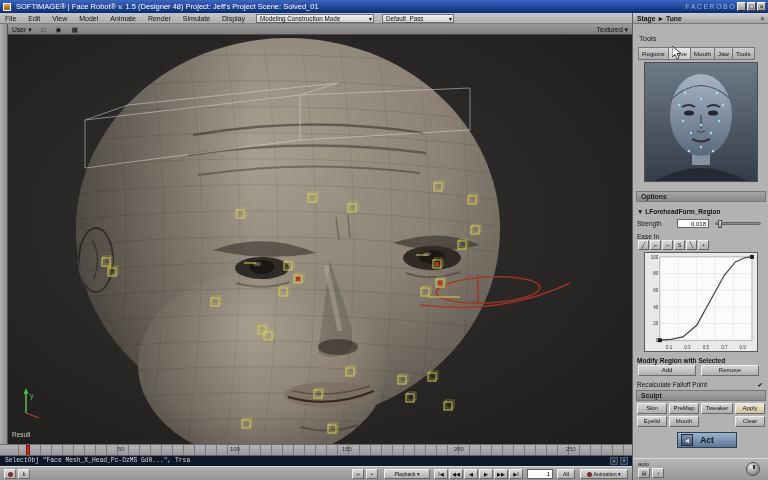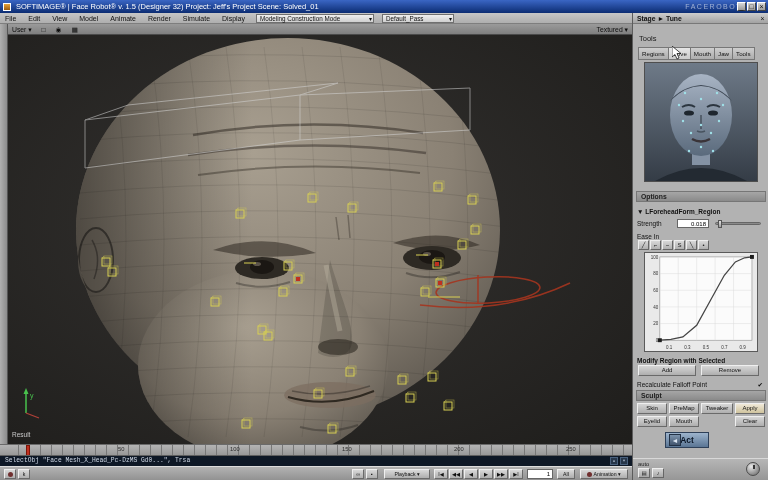--- a/index.html
+++ b/index.html
@@ -79,41 +79,41 @@
   .field{position:absolute;height:9px;background:#fff;border:1px solid #666;font-size:6px;text-align:right;padding:0 2px;
     font-family:"Liberation Sans",sans-serif}
   .slider{position:absolute;height:3px;background:#8a8a8a;border:1px solid #666;border-radius:2px}
   .slider .hndl{position:absolute;left:2px;top:-3px;width:4px;height:8px;background:linear-gradient(#e2e2e2,#9e9e9e);border:1px solid #555}
   .ease-ico{position:absolute;top:0;width:11px;height:10px;background:linear-gradient(#d8d8d8,#b0b0b0);
     border:1px solid;border-color:#eee #666 #666 #eee;font-size:6px;line-height:8px;text-align:center;color:#222}
   #ease-svg{position:absolute;left:11px;top:239px;width:114px;height:100px;background:#e9e9e9;border:1px solid #5a5a5a}
   .sbtn{position:absolute;height:11px;background:linear-gradient(#d6d6d6,#aeaeae);border:1px solid;
     border-color:#efefef #6a6a6a #6a6a6a #efefef;font-size:6px;line-height:9px;text-align:center;color:#111}
   .sbtn.hi{background:linear-gradient(#efe8d8,#d0c49e)}
-  .act{position:absolute;left:32px;top:419px;width:44px;height:16px;background:linear-gradient(#9db4cd,#5a7594);
+  .act{position:absolute;left:44px;top:419px;width:60px;height:16px;background:linear-gradient(#9db4cd,#5a7594);
     border:1px solid #2e4058;color:#0c1828;font-size:8.5px;font-weight:bold;line-height:14px;text-align:center}
   .act .arr{position:absolute;left:3px;top:1px;width:12px;height:12px;background:linear-gradient(#7d94ad,#42556e);
     border:1px solid #233246;color:#dce6f2;font-size:7px;line-height:12px;text-align:center;font-weight:normal}
   .p-bottom{position:absolute;left:0;top:445px;width:136px;height:22px;background:linear-gradient(#b6b6b6,#969696);border-top:1px solid #d8d8d8}
   .knob{position:absolute;right:9px;top:3px;width:14px;height:14px;border-radius:50%;
     background:radial-gradient(circle at 35% 30%,#e8e8e8,#8a8a8a 70%,#5c5c5c);border:1px solid #4c4c4c}
   .knob::after{content:"";position:absolute;left:6px;top:2px;width:2px;height:4px;background:#333}
   .mini{position:absolute;top:5px;width:12px;height:10px;background:linear-gradient(#d4d4d4,#a8a8a8);
     border:1px solid;border-color:#eee #666 #666 #eee;font-size:5.5px;line-height:8px;text-align:center;color:#222}
 
   .cursor{position:absolute;left:672px;top:46px;width:10px;height:14px;z-index:50;pointer-events:none}
 </style>
 </head>
 <body>
 
 <div id="app">
 
   <div class="titlebar">
     <span class="app-ico"></span>
-    <span>SOFTIMAGE® | Face Robot® v. 1.5 (Designer 32) Project: Jeff's Project   Scene: Solved_01</span>
+    <span>SOFTIMAGE® | Face Robot® v. 1.5 (Designer 48) Project: Jeff's Project   Scene: Solved_01</span>
     <span class="watermark">FACEROBOT</span>
     <span class="winbtn min">_</span>
     <span class="winbtn max">□</span>
     <span class="winbtn close">×</span>
   </div>
 
   <div class="menubar">
     <span class="mi">File</span>
     <span class="mi">Edit</span>
     <span class="mi">View</span>

